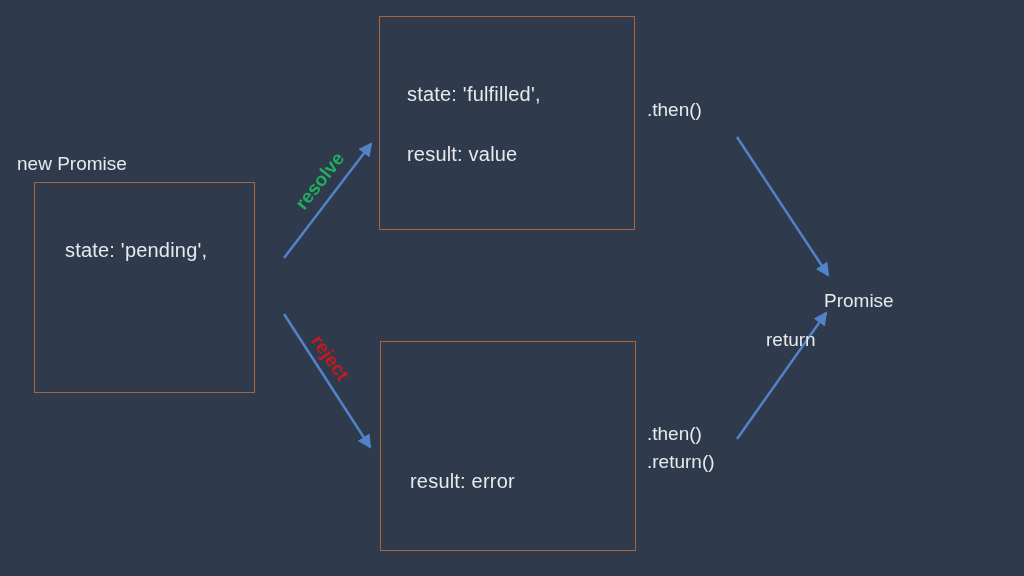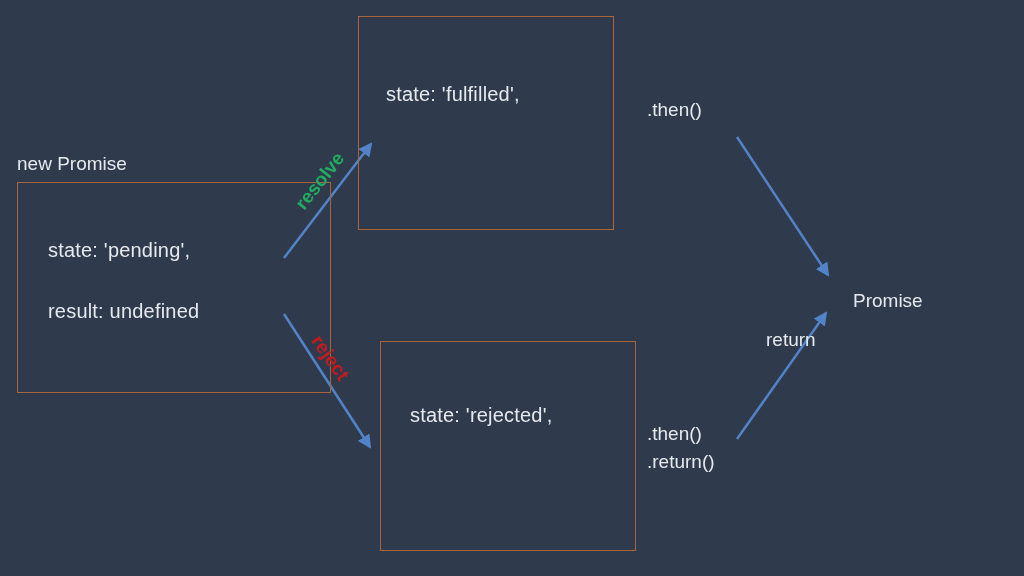--- a/index.html
+++ b/index.html
@@ -6,39 +6,39 @@
   #canvas{
     position:relative;width:1024px;height:576px;overflow:hidden;
     background:#2f3b4c;
     font-family:"Liberation Sans",sans-serif;
     color:#e6e9ed;
   }
   #arrow-layer{position:absolute;left:0;top:0;width:1024px;height:576px;pointer-events:none;}
   .state-box{
     position:absolute;border:1px solid #a8653c;background:transparent;box-sizing:border-box;
   }
-  .box-pending{left:17px;top:182px;width:314px;height:211px;}
-  .box-fulfilled{left:358px;top:16px;width:256px;height:214px;}
+  .box-pending{left:34px;top:182px;width:221px;height:211px;}
+  .box-fulfilled{left:379px;top:16px;width:256px;height:214px;}
   .box-rejected{left:380px;top:341px;width:256px;height:210px;}
   .box-line{position:absolute;font-size:20px;white-space:nowrap;letter-spacing:0.2px;}
   .box-pending .l1{left:30px;top:56px;}
   .box-pending .l2{left:30px;top:117px;}
   .box-fulfilled .l1{left:27px;top:66px;}
   .box-fulfilled .l2{left:27px;top:126px;}
   .box-rejected .l1{left:29px;top:62px;}
   .box-rejected .l2{left:29px;top:128px;}
   .diagram-label{position:absolute;font-size:19px;white-space:nowrap;}
   .lbl-new-promise{left:17px;top:153px;width:260px;}
   .lbl-resolve{left:270px;top:170px;width:100px;text-align:center;color:#21ad60;transform:rotate(-52deg);font-weight:bold;}
   .lbl-reject{left:280px;top:347px;width:100px;text-align:center;color:#c11b1f;transform:rotate(55deg);font-weight:bold;}
   .lbl-then-top{left:647px;top:99px;}
   .lbl-then-bottom{left:647px;top:423px;}
   .lbl-catch-bottom{left:647px;top:451px;}
   .lbl-return{left:766px;top:290px;margin-top:39px;}
-  .lbl-promise{left:853px;top:290px;}
+  .lbl-promise{left:824px;top:290px;}
 </style>
 </head>
 <body>
 
 <div id="canvas">
 
   <svg id="arrow-layer" viewBox="0 0 1024 576" xmlns="http://www.w3.org/2000/svg">
     <defs>
       <marker id="ah" viewBox="0 0 10 10" refX="8.5" refY="5" markerWidth="5.5" markerHeight="5.5" orient="auto-start-reverse">
         <path d="M0,0 L10,5 L0,10 z" fill="#5282c8"></path>
@@ -47,29 +47,29 @@
     <line x1="284" y1="258" x2="371" y2="144" stroke-width="2.5" marker-end="url(#ah)" stroke="#5282c8"></line>
     <line x1="284" y1="314" x2="370" y2="447" stroke-width="2.5" marker-end="url(#ah)" stroke="#5282c8"></line>
     <line x1="737" y1="137" x2="828" y2="275" stroke-width="2.5" marker-end="url(#ah)" stroke="#5282c8"></line>
     <line x1="737" y1="439" x2="826" y2="313" stroke-width="2.5" marker-end="url(#ah)" stroke="#5282c8"></line>
   </svg>
 
   <div class="diagram-label lbl-new-promise">new Promise</div>
 
   <div class="state-box box-pending">
     <div class="box-line l1">state: 'pending',</div>
-    <div class="box-line l2">result: undefined</div>
   </div>
 
   <div class="state-box box-fulfilled">
     <div class="box-line l1">state: 'fulfilled',</div>
+    <div class="box-line l2">result: value</div>
   </div>
 
   <div class="state-box box-rejected">
-    <div class="box-line l1">state: 'rejected',</div>
+    <div class="box-line l2">result: error</div>
   </div>
 
   <div class="diagram-label lbl-resolve">resolve</div>
   <div class="diagram-label lbl-reject">reject</div>
 
   <div class="diagram-label lbl-then-top">.then()</div>
   <div class="diagram-label lbl-then-bottom">.then()</div>
   <div class="diagram-label lbl-catch-bottom">.return()</div>
 
   <div class="diagram-label lbl-return">return</div>

